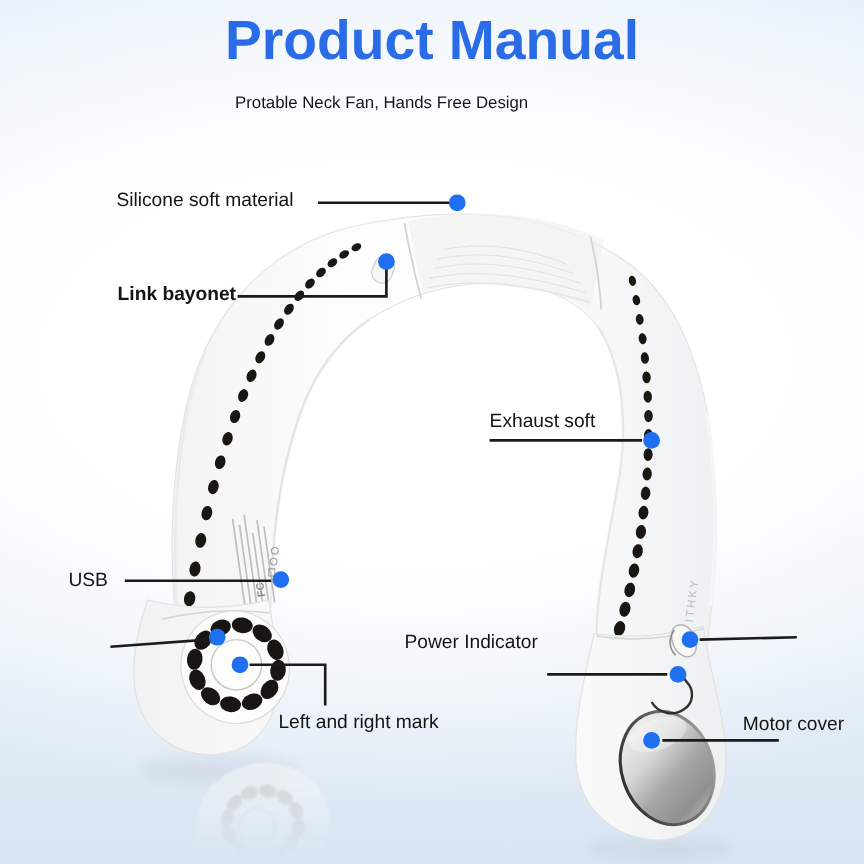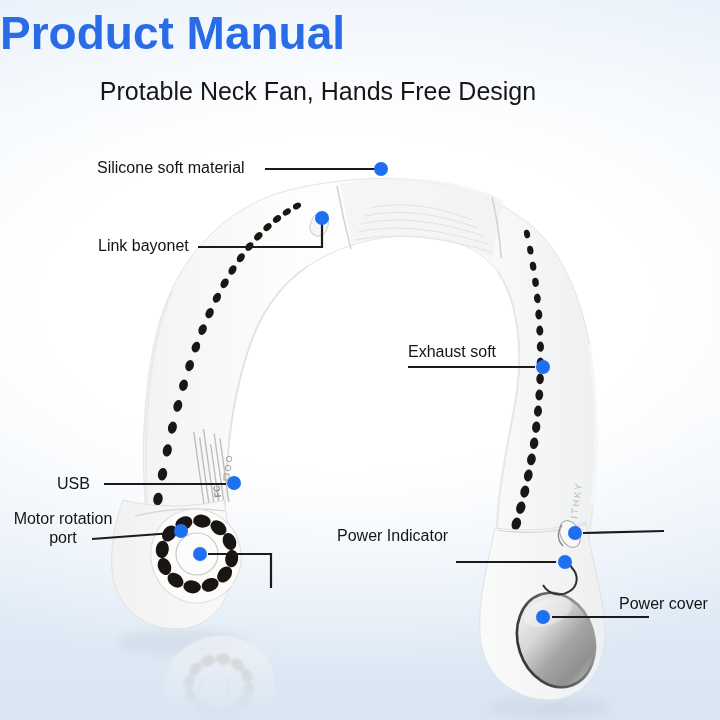--- a/index.html
+++ b/index.html
@@ -4,26 +4,26 @@
 <style>
   html,body{margin:0;padding:0;background:#ffffff;}
   .stage{
     position:relative;width:720px;height:720px;overflow:hidden;
     font-family:"Liberation Sans",sans-serif;
     background:
       radial-gradient(ellipse 95% 52% at 48% 42%, #ffffff 0%, #ffffff 45%, rgba(255,255,255,0) 100%),
       linear-gradient(180deg,#e7f0fa 0%,#eef5fc 22%,#edf3fa 55%,#e3edf7 78%,#d9e5f3 100%);
   }
   .title{
-    position:absolute;left:0;top:6px;width:720px;text-align:left;
+    position:absolute;left:0;top:6px;width:720px;text-align:center;
     font-size:46px;font-weight:700;color:#2a6ce8;letter-spacing:0px;
   }
   .subtitle{
     position:absolute;left:0;top:77px;width:636px;text-align:center;
-    font-size:25px;color:#161616;
+    font-size:14px;color:#161616;
   }
   .label{
     position:absolute;font-size:16px;color:#141414;line-height:19px;
     white-space:pre-line;
   }
   .center{text-align:center;}
   svg{position:absolute;left:0;top:0;}
 </style>
 </head>
 <body>
@@ -239,20 +239,19 @@
       <circle cx="565" cy="562" r="7"></circle>
       <circle cx="575" cy="533" r="7"></circle>
       <circle cx="543" cy="617" r="7"></circle>
     </g>
   </svg>
 
   <div class="title">Product Manual</div>
   <div class="subtitle">Protable Neck Fan, Hands Free Design</div>
 
   <div class="label" style="left:97px;top:158px;">Silicone soft material</div>
-  <div class="label" style="left:98px;top:236px;">Link bayonet</div>
+  <div class="label" style="left:98px;top:236px;font-weight:bold;">Link bayonet</div>
   <div class="label" style="left:408px;top:342px;">Exhaust soft</div>
   <div class="label" style="left:57px;top:474px;">USB</div>
-  <div class="label center" style="left:0px;top:509px;width:126px;">Motor rotation
-port</div>
   <div class="label" style="left:337px;top:526px;text-align:center;">Power Indicator</div>
-  <div class="label" style="left:619px;top:594px;">Power cover</div>
+  <div class="label" style="left:619px;top:594px;">Motor cover</div>
+  <div class="label" style="left:232px;top:593px;">Left and right mark</div>
 </div>
 
 </body></html>

